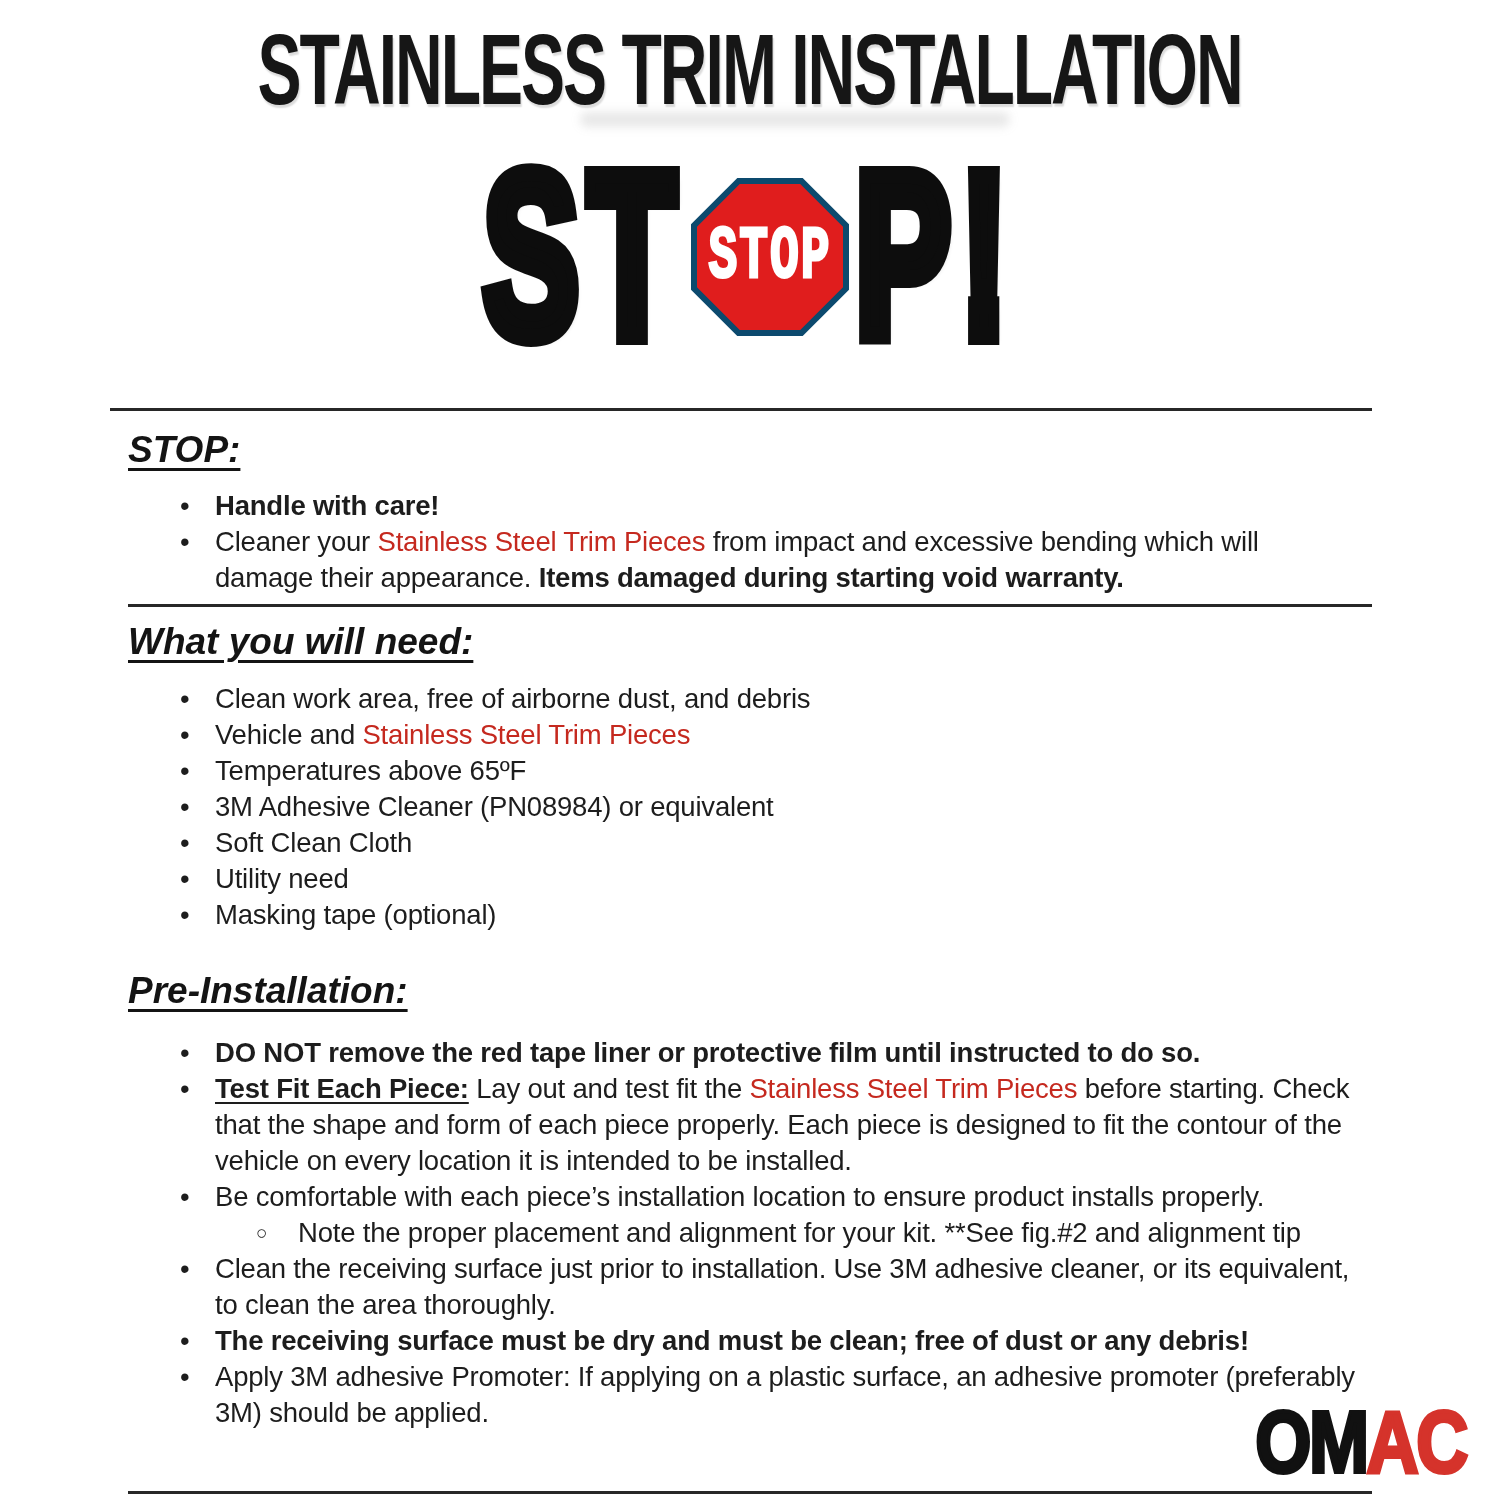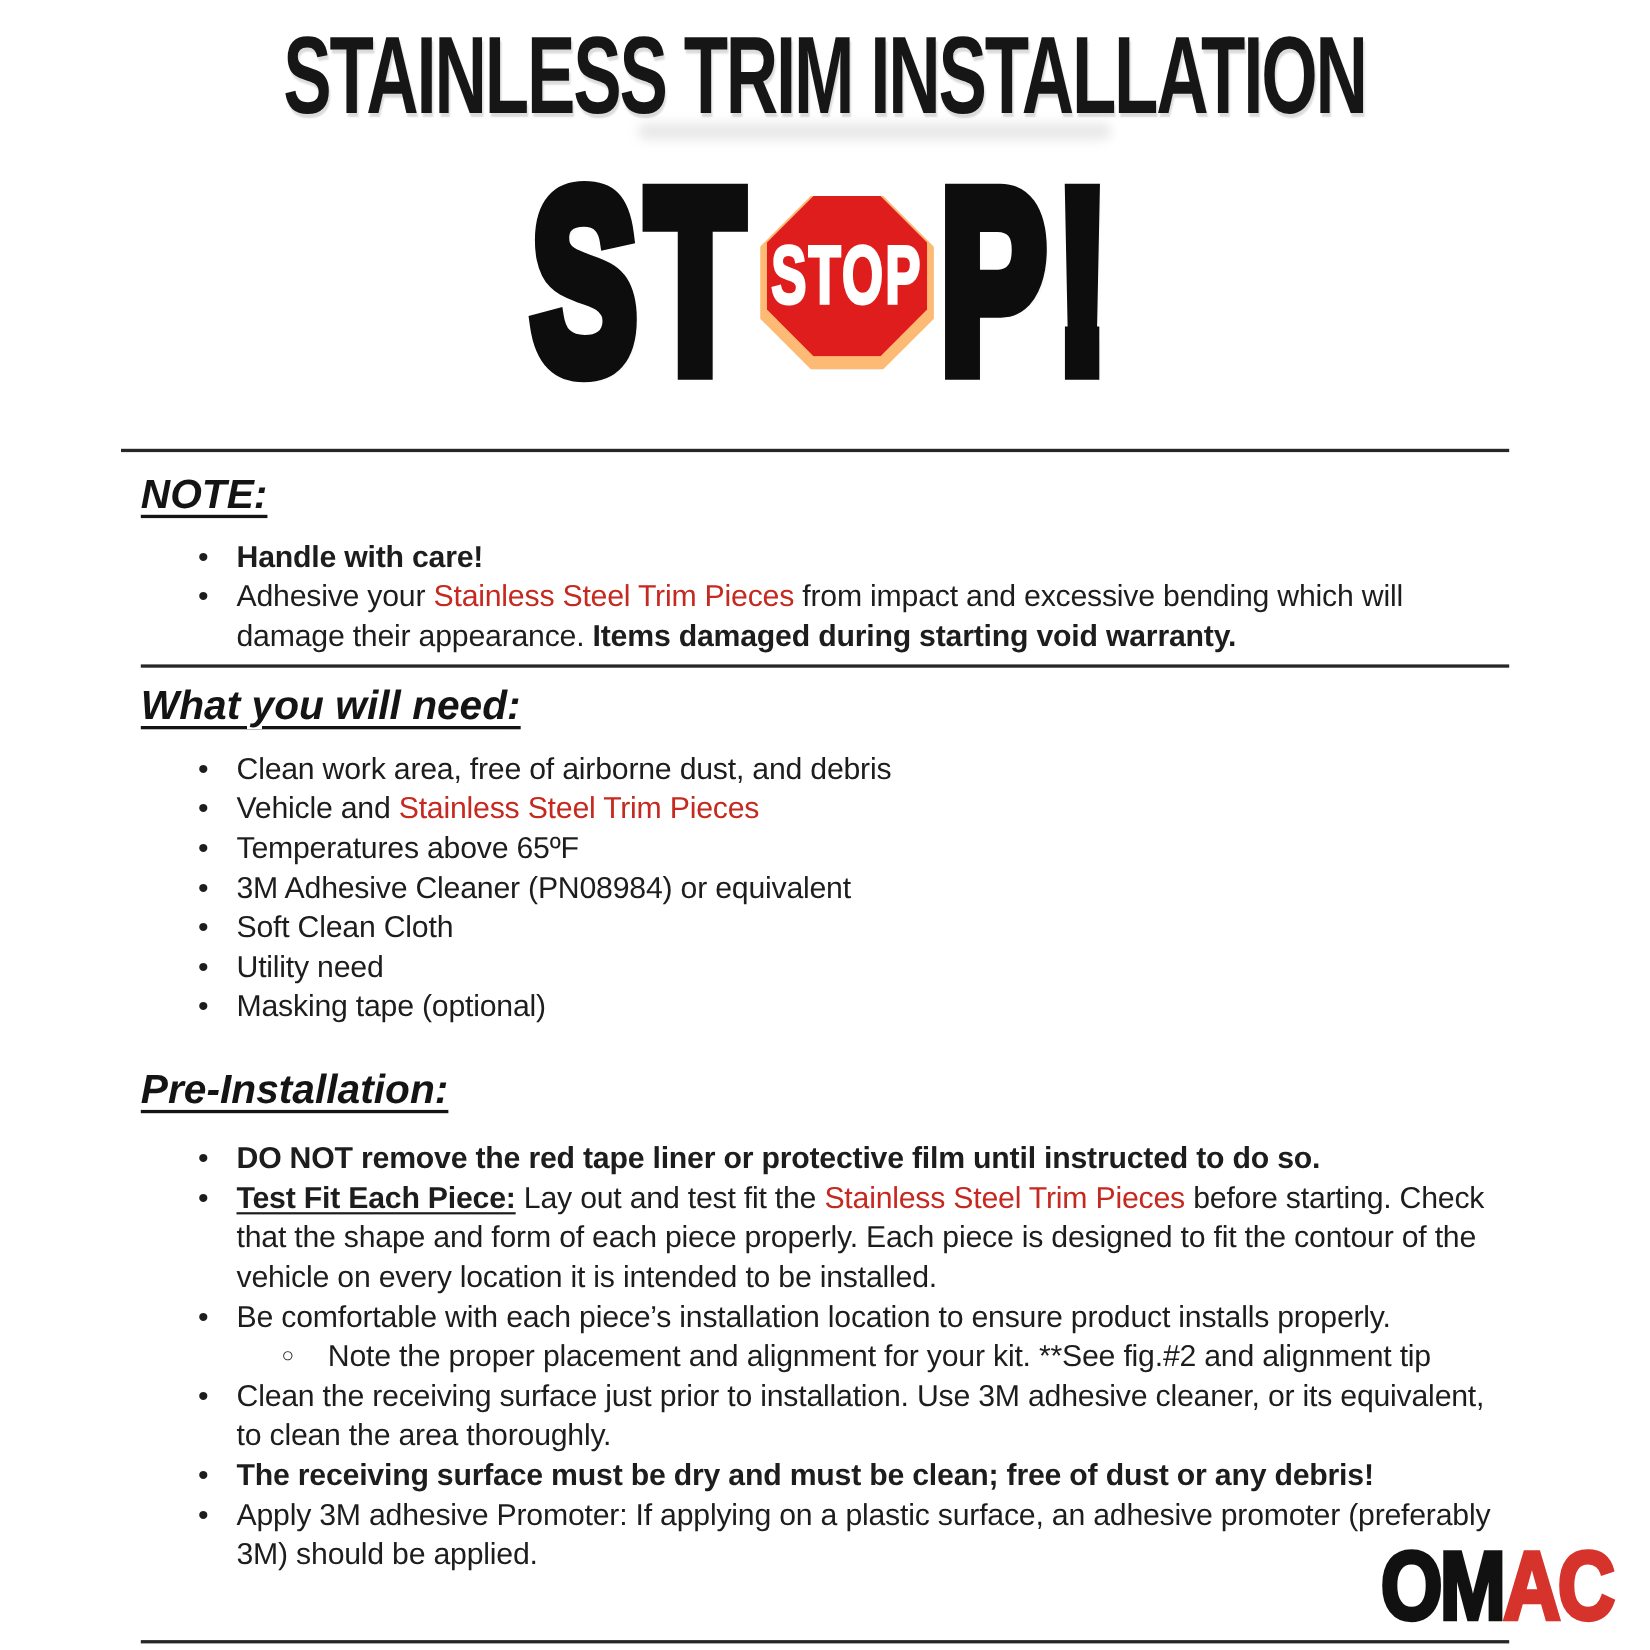--- a/index.html
+++ b/index.html
@@ -35,24 +35,25 @@
   .stop-letters {
     font-size:144px; font-weight:bold; line-height:1;
     color:#0d0d0d; -webkit-text-stroke:11px #0d0d0d;
     letter-spacing:9px;
     transform:scaleY(1.62); transform-origin:center;
     text-shadow:3px 3px 4px rgba(0,0,0,0.22);
     white-space:nowrap;
   }
   .oct-white {
     width:158px; height:158px; margin:0 6px; flex:0 0 auto;
-    background:#fdba74;
+    background:#0c4a6e;
     clip-path:polygon(29.3% 0,70.7% 0,100% 29.3%,100% 70.7%,70.7% 100%,29.3% 100%,0 70.7%,0 29.3%);
-    display:flex; justify-content:center;
+    display:flex; align-items:center; justify-content:center;
     filter:drop-shadow(5px 7px 5px rgba(0,0,0,0.40));
+    font-family:Liberation Mono, monospace;
   }
   .oct-red {
     width:146px; height:146px;
     background:var(--sign-red,#e01d1d);
     clip-path:polygon(29.3% 0,70.7% 0,100% 29.3%,100% 70.7%,70.7% 100%,29.3% 100%,0 70.7%,0 29.3%);
     display:flex; align-items:center; justify-content:center;
   }
   .oct-text {
     color:#ffffff; font-weight:bold; font-size:48px; letter-spacing:2px;
     -webkit-text-stroke:2px #ffffff;
@@ -119,29 +120,29 @@
       <div class="oct-red">
         <span class="oct-text">STOP</span>
       </div>
     </div>
     <span class="stop-letters">P!</span>
   </div>
 
   <hr class="rule rule-top">
 
   <div>
-    <div class="sec-h h-note">NOTE:</div>
+    <div class="sec-h h-note">STOP:</div>
     <div class="blist">
       <div class="li">
         <span class="marker">•</span>
         <div class="li-text"><span class="b">Handle with care!</span></div>
       </div>
       <div class="li">
         <span class="marker">•</span>
-        <div class="li-text w-note2"><span>Adhesive your </span><span class="red">Stainless Steel Trim Pieces</span><span> from impact and excessive bending which will damage their appearance. </span><span class="b">Items damaged during starting void warranty.</span></div>
+        <div class="li-text w-note2"><span>Cleaner your </span><span class="red">Stainless Steel Trim Pieces</span><span> from impact and excessive bending which will damage their appearance. </span><span class="b">Items damaged during starting void warranty.</span></div>
       </div>
     </div>
   </div>
 
   <hr class="rule rule-mid">
 
   <div>
     <div class="sec-h h-need">What you will need:</div>
     <div class="blist blist-need">
       <div class="li">

